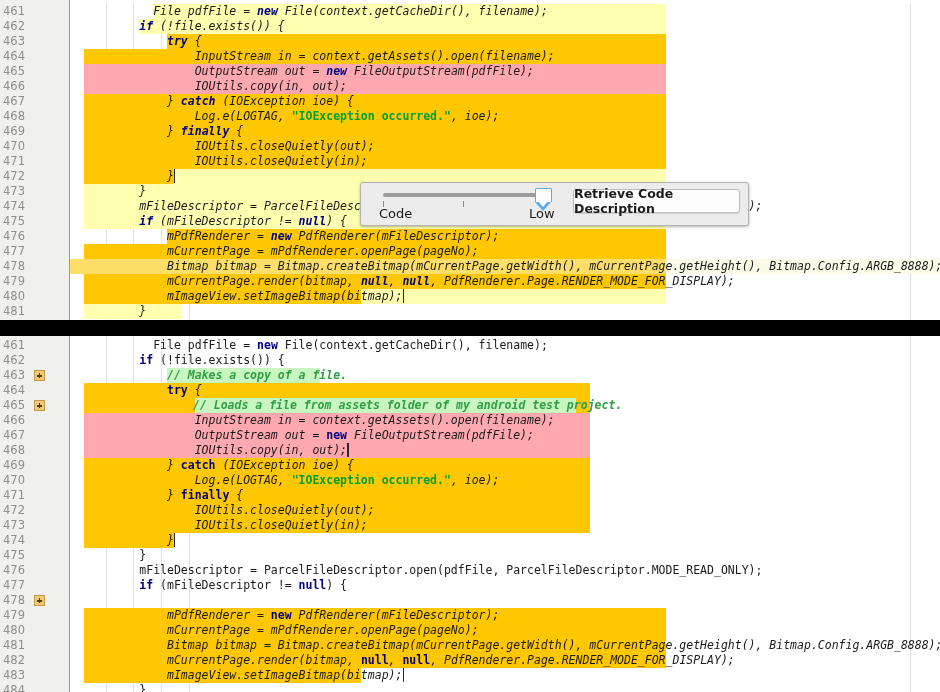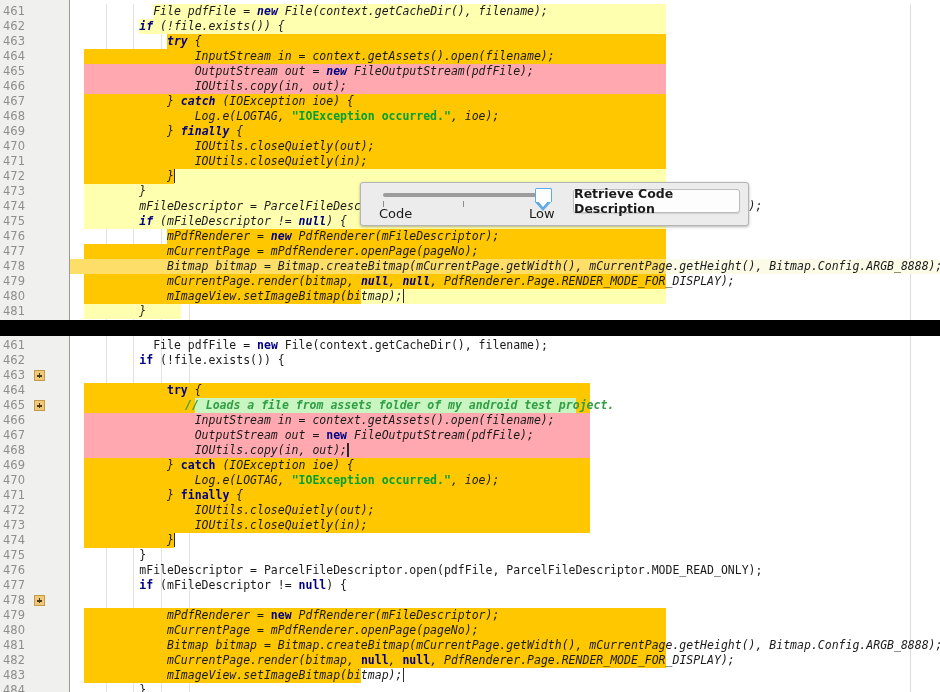--- a/index.html
+++ b/index.html
@@ -239,28 +239,32 @@
         <div class="indentguide" style="left: 35.7px;"></div>
         <div class="indentguide" style="left: 63.4px;"></div>
         <div class="indentguide" style="left: 91.2px;"></div>
         <div class="indentguide" style="left: 118.9px;"></div>
         <div class="row" style="top: 2px;">
           <div class="txt" style="left: 83.2px;"><span class="">File pdfFile = </span><span class="kw">new</span><span class=""> File(context.getCacheDir(), filename);</span></div>
         </div>
         <div class="row" style="top: 17px;">
           <div class="txt" style="left: 69.3px;"><span class="kw">if</span><span class=""> (!file.exists()) {</span></div>
         </div>
+        <div class="row" style="top: 32px;">
+          <div class="hl" style="left: 97px; width: 152.5px; background: rgb(200, 245, 192); border-top: 0px; border-bottom: 0px;"></div>
+          <div class="txt" style="left: 97px;"><span class="cmt">// Makes a copy of a file.</span></div>
+        </div>
         <div class="row" style="top: 47px;">
           <div class="hl" style="left: 13.9px; width: 505.9px; background: rgb(255, 199, 0); border-top: 0px; border-bottom: 0px;"></div>
           <div class="txt" style="left: 97px;"><span class="kw">try</span><span class="it"> {</span></div>
         </div>
         <div class="row" style="top: 62px;">
           <div class="hl" style="left: 13.9px; width: 505.9px; background: rgb(255, 199, 0); border-top: 0px; border-bottom: 0px;"></div>
           <div class="hl" style="left: 124.7px; width: 381.1px; background: rgb(200, 245, 192);"></div>
-          <div class="txt" style="left: 115px;"><span class="cmt">// Loads a file from assets folder of my android test project.</span></div>
+          <div class="txt" style="left: 123px;"><span class="cmt">// Loads a file from assets folder of my android test project.</span></div>
         </div>
         <div class="row" style="top: 77px;">
           <div class="hl" style="left: 13.9px; width: 505.9px; background: rgb(255, 168, 176); border-top: 0px; border-bottom: 0px;"></div>
           <div class="txt" style="left: 124.7px;"><span class="it">InputStream in = context.getAssets().open(filename);</span></div>
         </div>
         <div class="row" style="top: 92px;">
           <div class="hl" style="left: 13.9px; width: 505.9px; background: rgb(255, 168, 176); border-top: 0px; border-bottom: 0px;"></div>
           <div class="txt" style="left: 124.7px;"><span class="it">OutputStream out = </span><span class="kw">new</span><span class="it"> FileOutputStream(pdfFile);</span></div>
         </div>
         <div class="row" style="top: 107px;">

